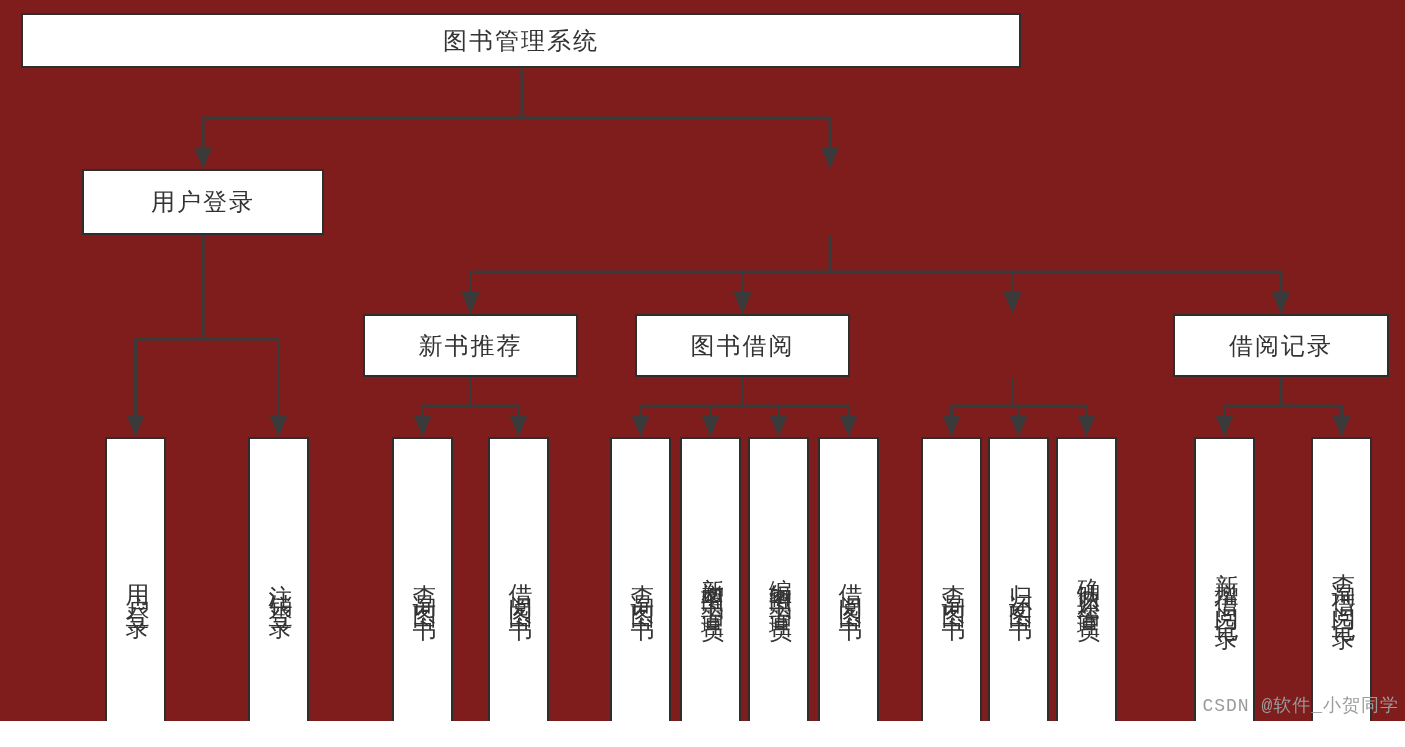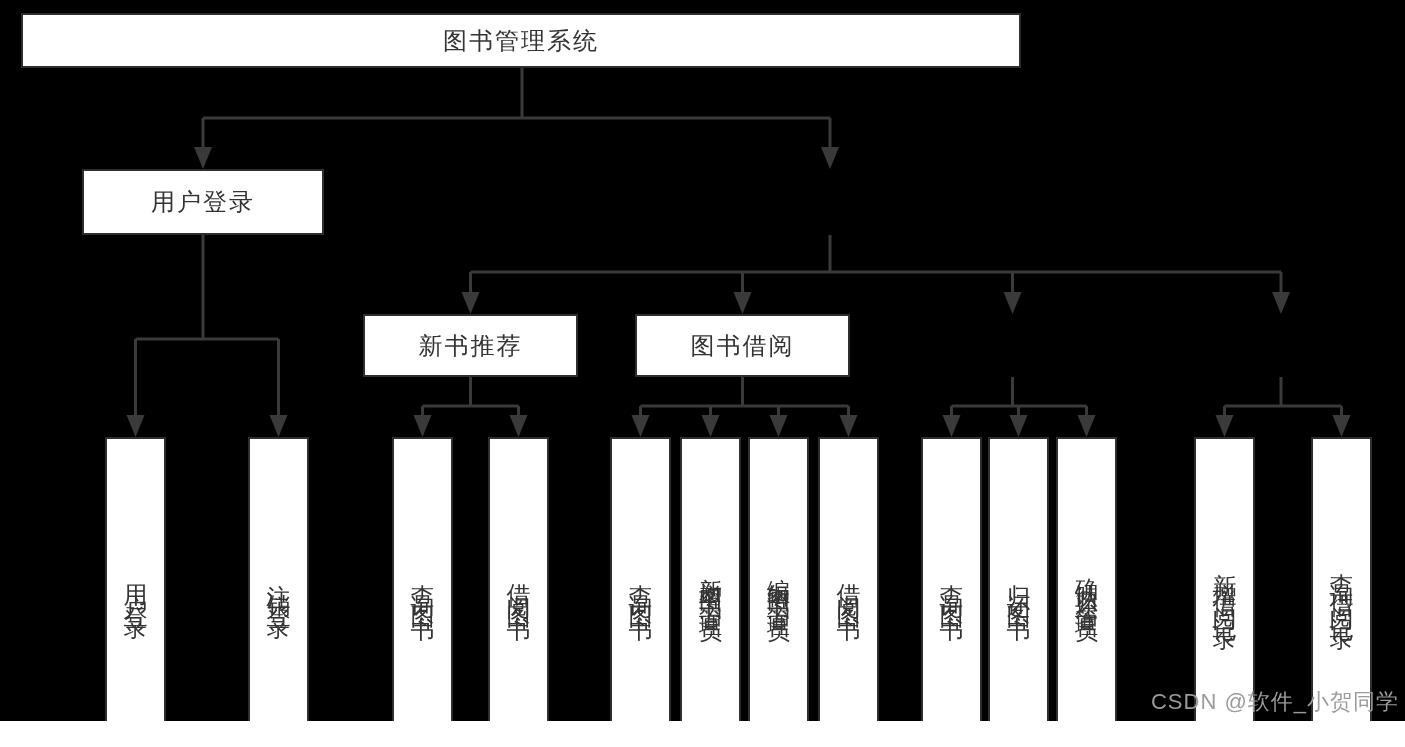--- a/index.html
+++ b/index.html
@@ -1,34 +1,34 @@
 <!DOCTYPE html>
 <html><head>
 <meta charset="utf-8">
 <style>
   html,body{margin:0;padding:0;background:#ffffff;}
   .canvas{
-    position:relative;width:1405px;height:721px;background:#000000;overflow:hidden;
-    font-family:Liberation Sans, sans-serif;color:#333333;
+    position:relative;width:1405px;height:721px;background:#7f1d1d;overflow:hidden;
+    font-family:Liberation Mono, monospace;color:#333333;
   }
   .connectors{position:absolute;left:0;top:0;z-index:0;}
   .node{
     position:absolute;box-sizing:border-box;background:#ffffff;
     border:2px solid #2e2e2e;display:flex;align-items:center;justify-content:center;
     z-index:1;
   }
   .hlabel{font-size:24px;letter-spacing:2px;color:#333333;white-space:nowrap;}
   .vlabel{
     writing-mode:vertical-rl;text-orientation:mixed;
     font-size:24px;letter-spacing:11px;color:#333333;line-height:1;
   }
   .long .vlabel{font-size:23px;letter-spacing:6px;}
   .watermark{
     position:absolute;right:6px;bottom:4px;z-index:2;
-    font-size:22px;letter-spacing:1px;color:#9b9b9b;white-space:nowrap;
+    font-size:18px;letter-spacing:1px;color:#9b9b9b;white-space:nowrap;
   }
 </style>
 </head>
 <body>
 
 <div class="canvas">
 
   <svg class="connectors" width="1405" height="747" viewBox="0 0 1405 747" aria-hidden="true">
     <g stroke="#3a3a3a" stroke-width="3" fill="none">
       <path d="M522,68 V118 M203,118 H830 M203,118 V160 M830,118 V160"></path>
@@ -69,20 +69,23 @@
   <div class="node" style="left:82px;top:169px;width:242px;height:66px;">
     <span class="hlabel">用户登录</span>
   </div>
 
   <div class="node" style="left:635px;top:314px;width:215px;height:63px;">
     <span class="hlabel">图书借阅</span>
   </div>
   <div class="node" style="left:363px;top:314px;width:215px;height:63px;">
     <span class="hlabel">新书推荐</span>
   </div>
+  <div class="node" style="left:1173px;top:314px;width:216px;height:63px;">
+    <span class="hlabel">借阅记录</span>
+  </div>
 
   <div class="node" style="left:105px;top:437px;width:61px;height:300px;">
     <span class="vlabel">用户登录</span>
   </div>
   <div class="node" style="left:248px;top:437px;width:61px;height:300px;">
     <span class="vlabel">注销登录</span>
   </div>
 
   <div class="node" style="left:392px;top:437px;width:61px;height:300px;">
     <span class="vlabel">查询图书</span>

